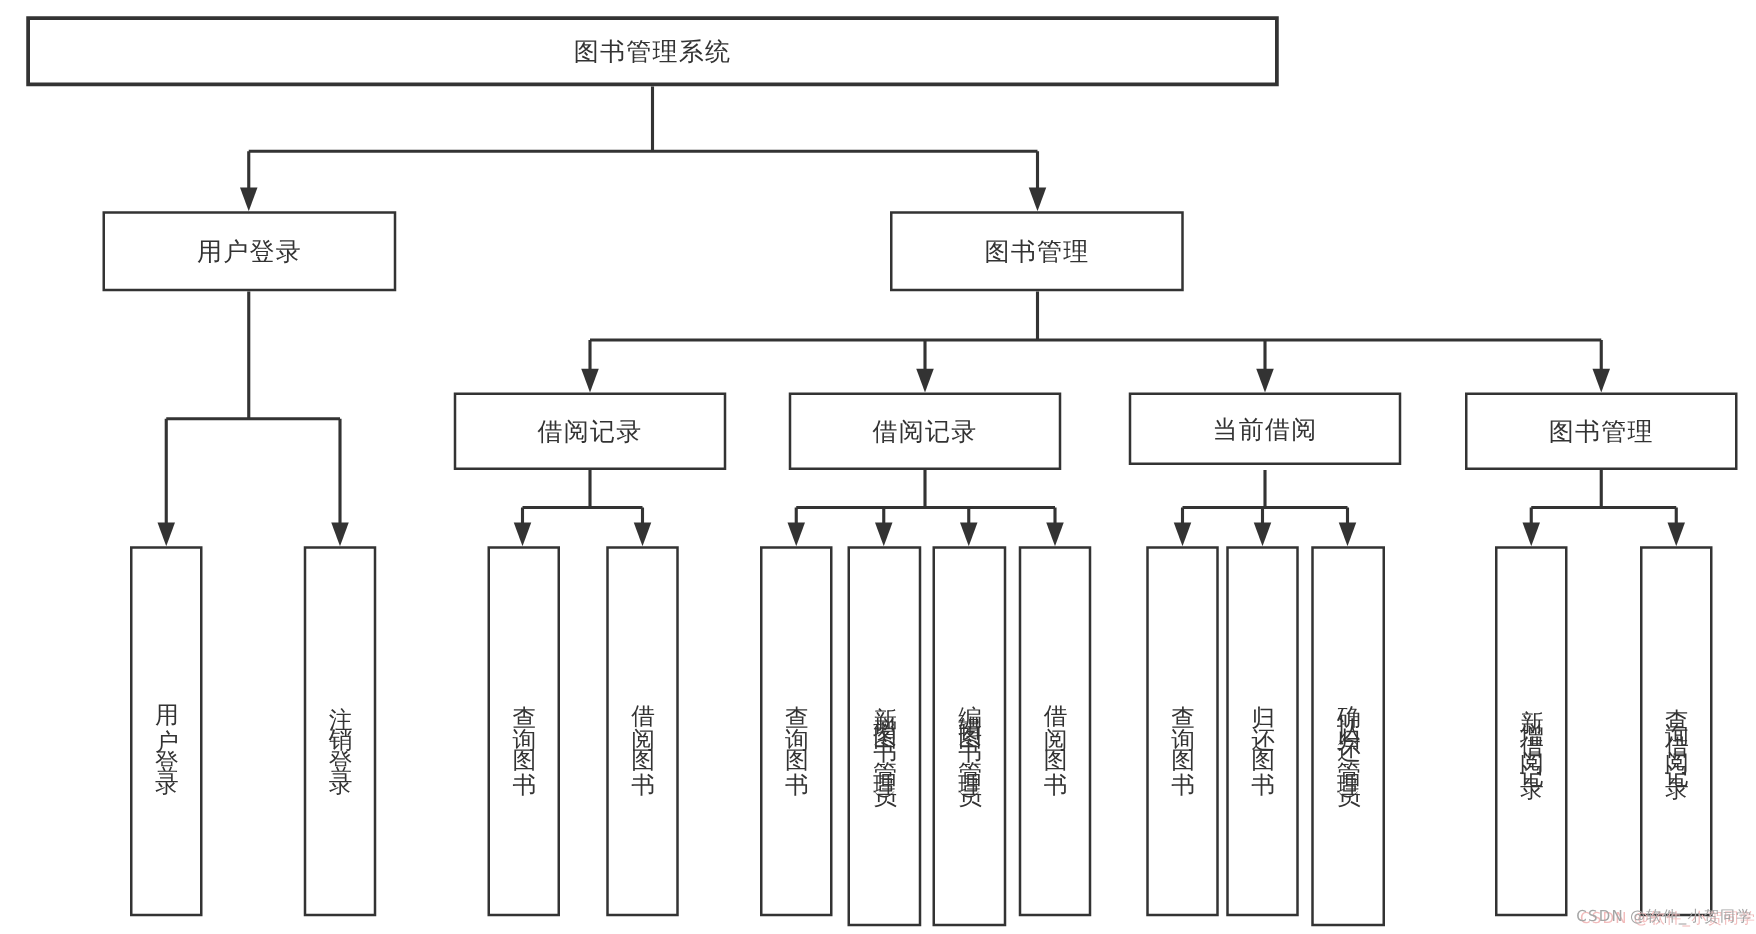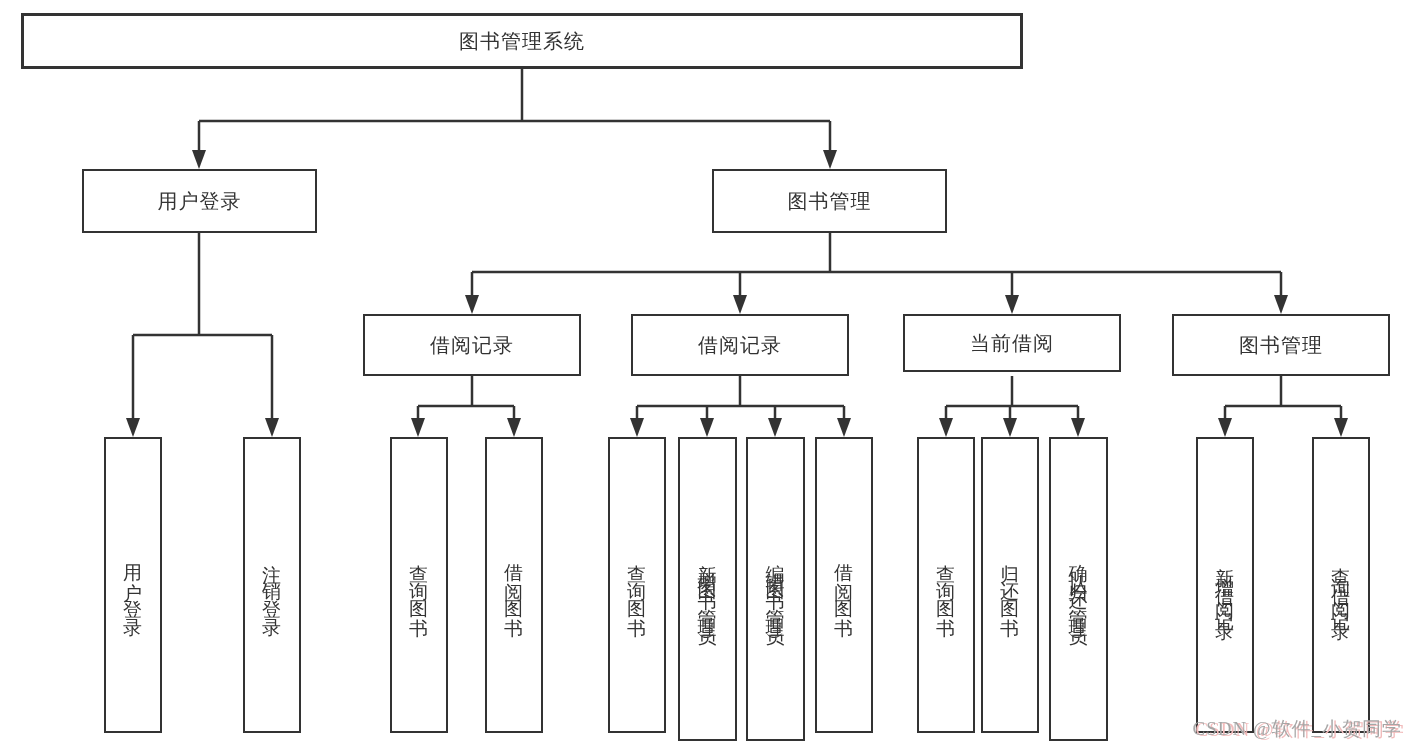--- a/index.html
+++ b/index.html
@@ -52,27 +52,26 @@
     text-orientation: mixed;
     line-height: 1;
   }
   .sp4 span { letter-spacing: 18px; }
   .sp6 span { letter-spacing: 11px; }
   .sp9 span { letter-spacing: 9px; }
   .watermark {
     position: absolute;
     right: 3px;
     bottom: 5px;
-    font-size: 19px;
+    font-size: 12px;
     color: #a6a6a6;
     text-shadow: 3px 1px 0 #f2bcbc;
     letter-spacing: 1px;
     white-space: nowrap;
     z-index: 5;
-    font-family: Liberation Serif, serif;
   }
 </style>
 </head>
 <body>
 
 <div class="stage">
 
   <svg class="wires" viewBox="0 0 1405 747">
     <g stroke="#333333" stroke-width="2.5" fill="none">
 

